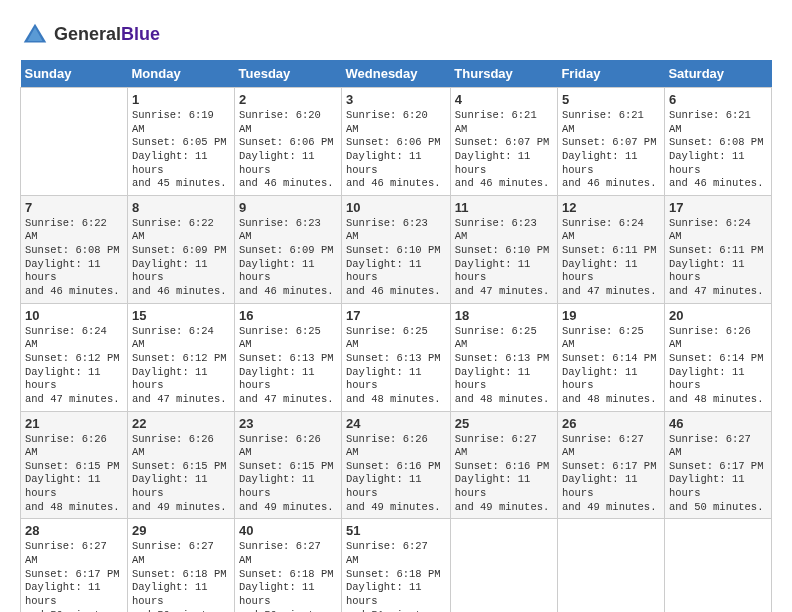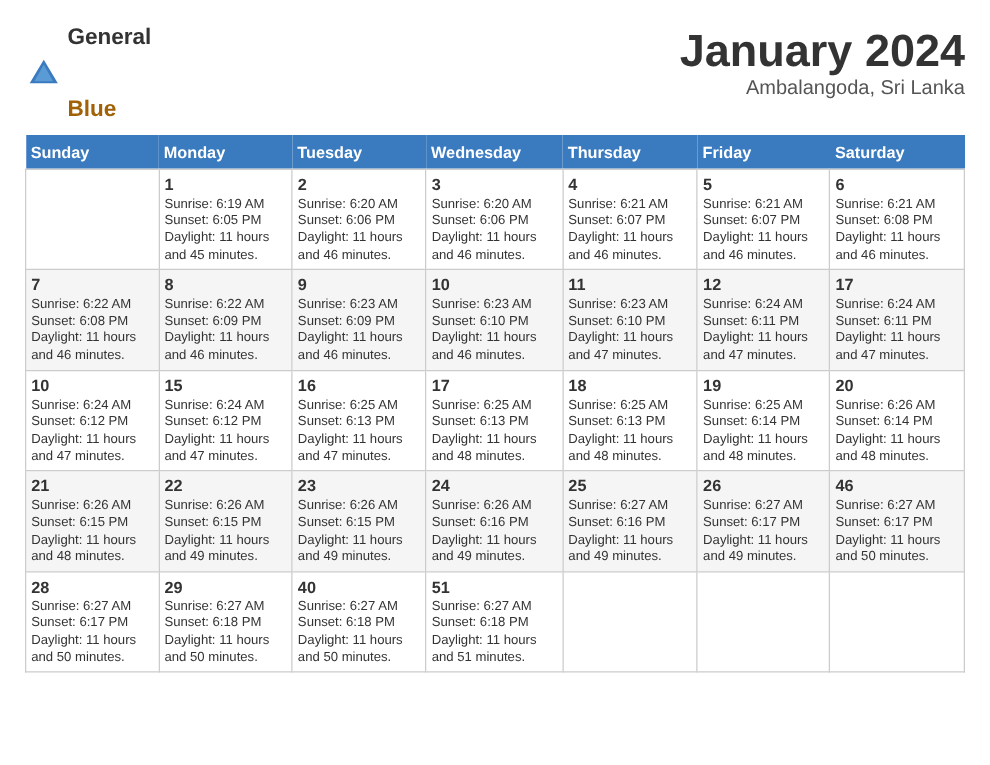--- a/index.html
+++ b/index.html
@@ -15,33 +15,31 @@
       justify-content: space-between;
       align-items: flex-start;
       margin-bottom: 10px;
     }
     .logo {
       display: flex;
       align-items: center;
     }
     .logo-text {
       display: flex;
-      flex-direction: column;
       line-height: 1.1;
-      gap: 38px;
     }
     .logo-general {
       font-size: 18px;
       font-weight: bold;
       color: #333;
     }
     .logo-blue {
       font-size: 18px;
       font-weight: bold;
-      color: #a16207;
+      color: #4c1d95;
     }
     .logo-icon {
       width: 30px;
       height: 30px;
       margin-right: 4px;
     }
     .title-block {
       text-align: right;
     }
     .month-title {
@@ -77,20 +75,21 @@
       font-size: 13px;
       font-weight: bold;
       color: #333;
       display: block;
       margin-bottom: 2px;
     }
     .day-info {
       color: #333;
       font-size: 10.5px;
       line-height: 1.3;
+      font-family: Liberation Mono, monospace;
     }
     .empty-cell {
       background: #f9f9f9;
     }
     tr:nth-child(even) td {
       background-color: #f5f5f5;
     }
     tr:nth-child(odd) td {
       background-color: #ffffff;
     }
@@ -106,24 +105,20 @@
   <div class="logo">
     <svg class="logo-icon" viewBox="0 0 40 40">
       <polygon points="20,5 35,30 5,30" fill="#3a7abf"></polygon>
       <polygon points="20,10 30,28 10,28" fill="#5a9ad5"></polygon>
     </svg>
     <div class="logo-text">
       <span class="logo-general">General</span>
       <span class="logo-blue">Blue</span>
     </div>
   </div>
-  <div class="title-block">
-    <div class="month-title">January 2024</div>
-    <div class="location-title">Ambalangoda, Sri Lanka</div>
-  </div>
 </div>
 
 <table class="calendar-table">
   <thead>
     <tr>
     <th>Sunday</th>
         <th>Monday</th>
         <th>Tuesday</th>
         <th>Wednesday</th>
         <th>Thursday</th>

